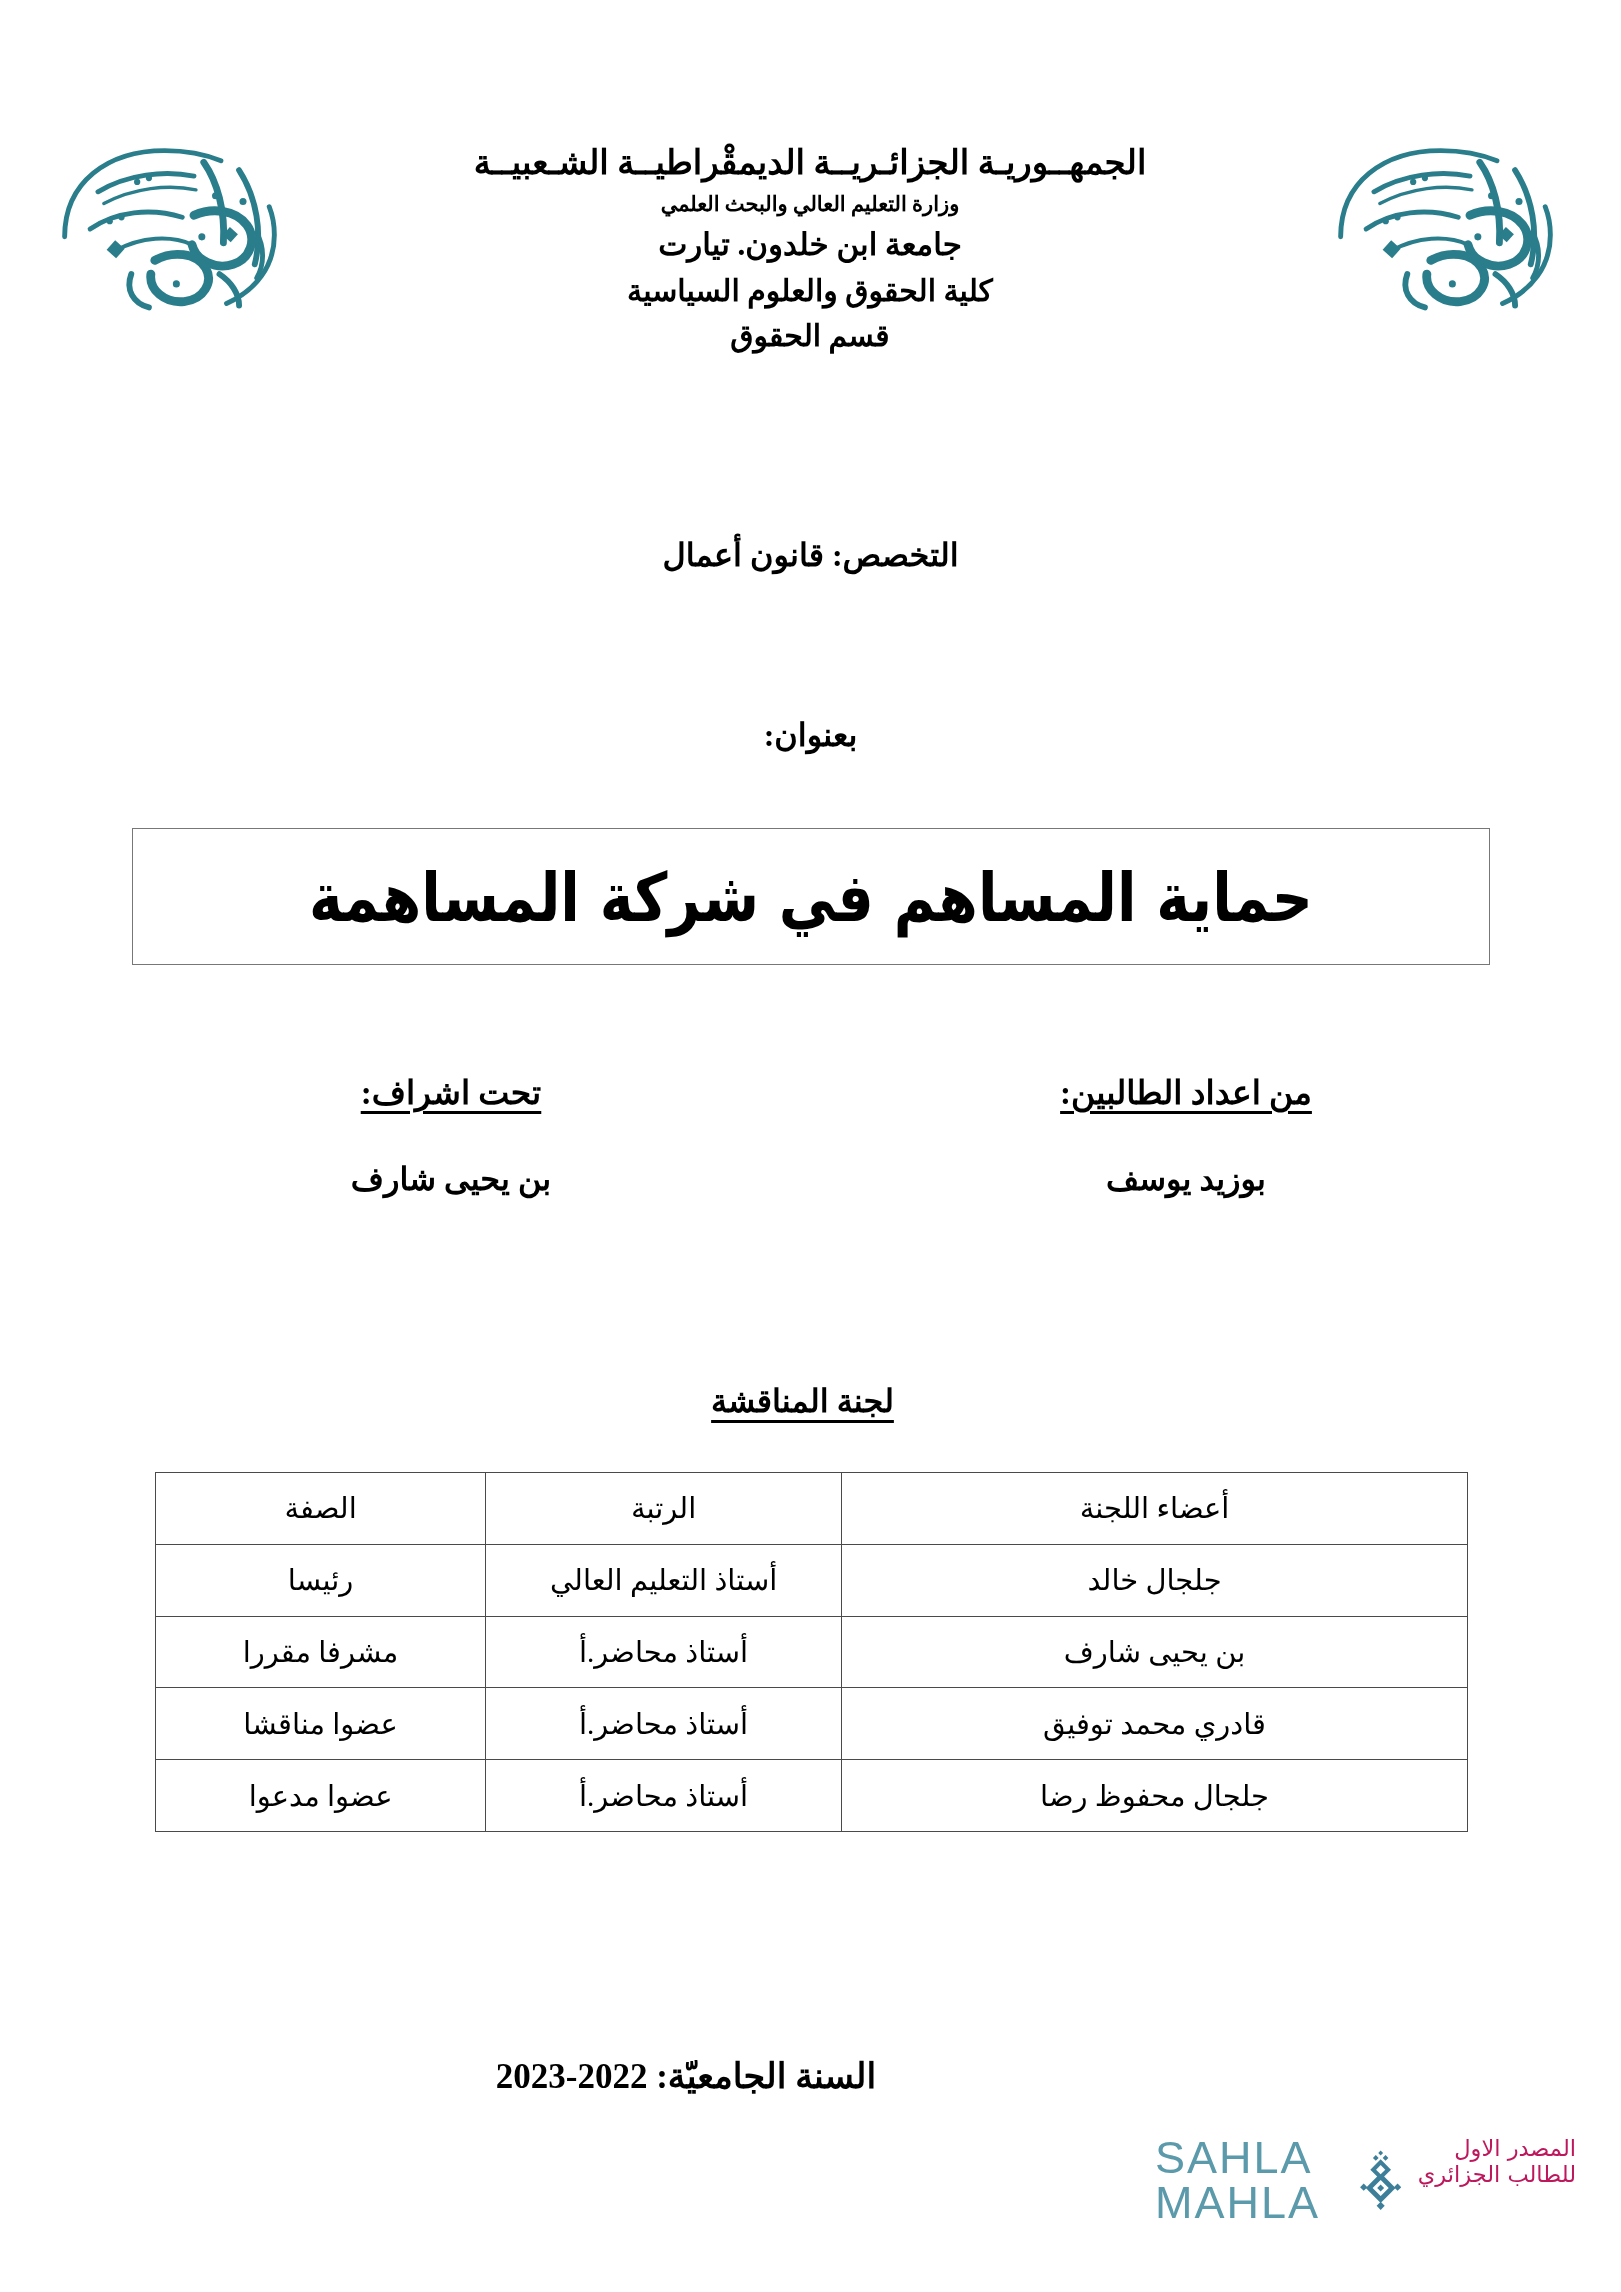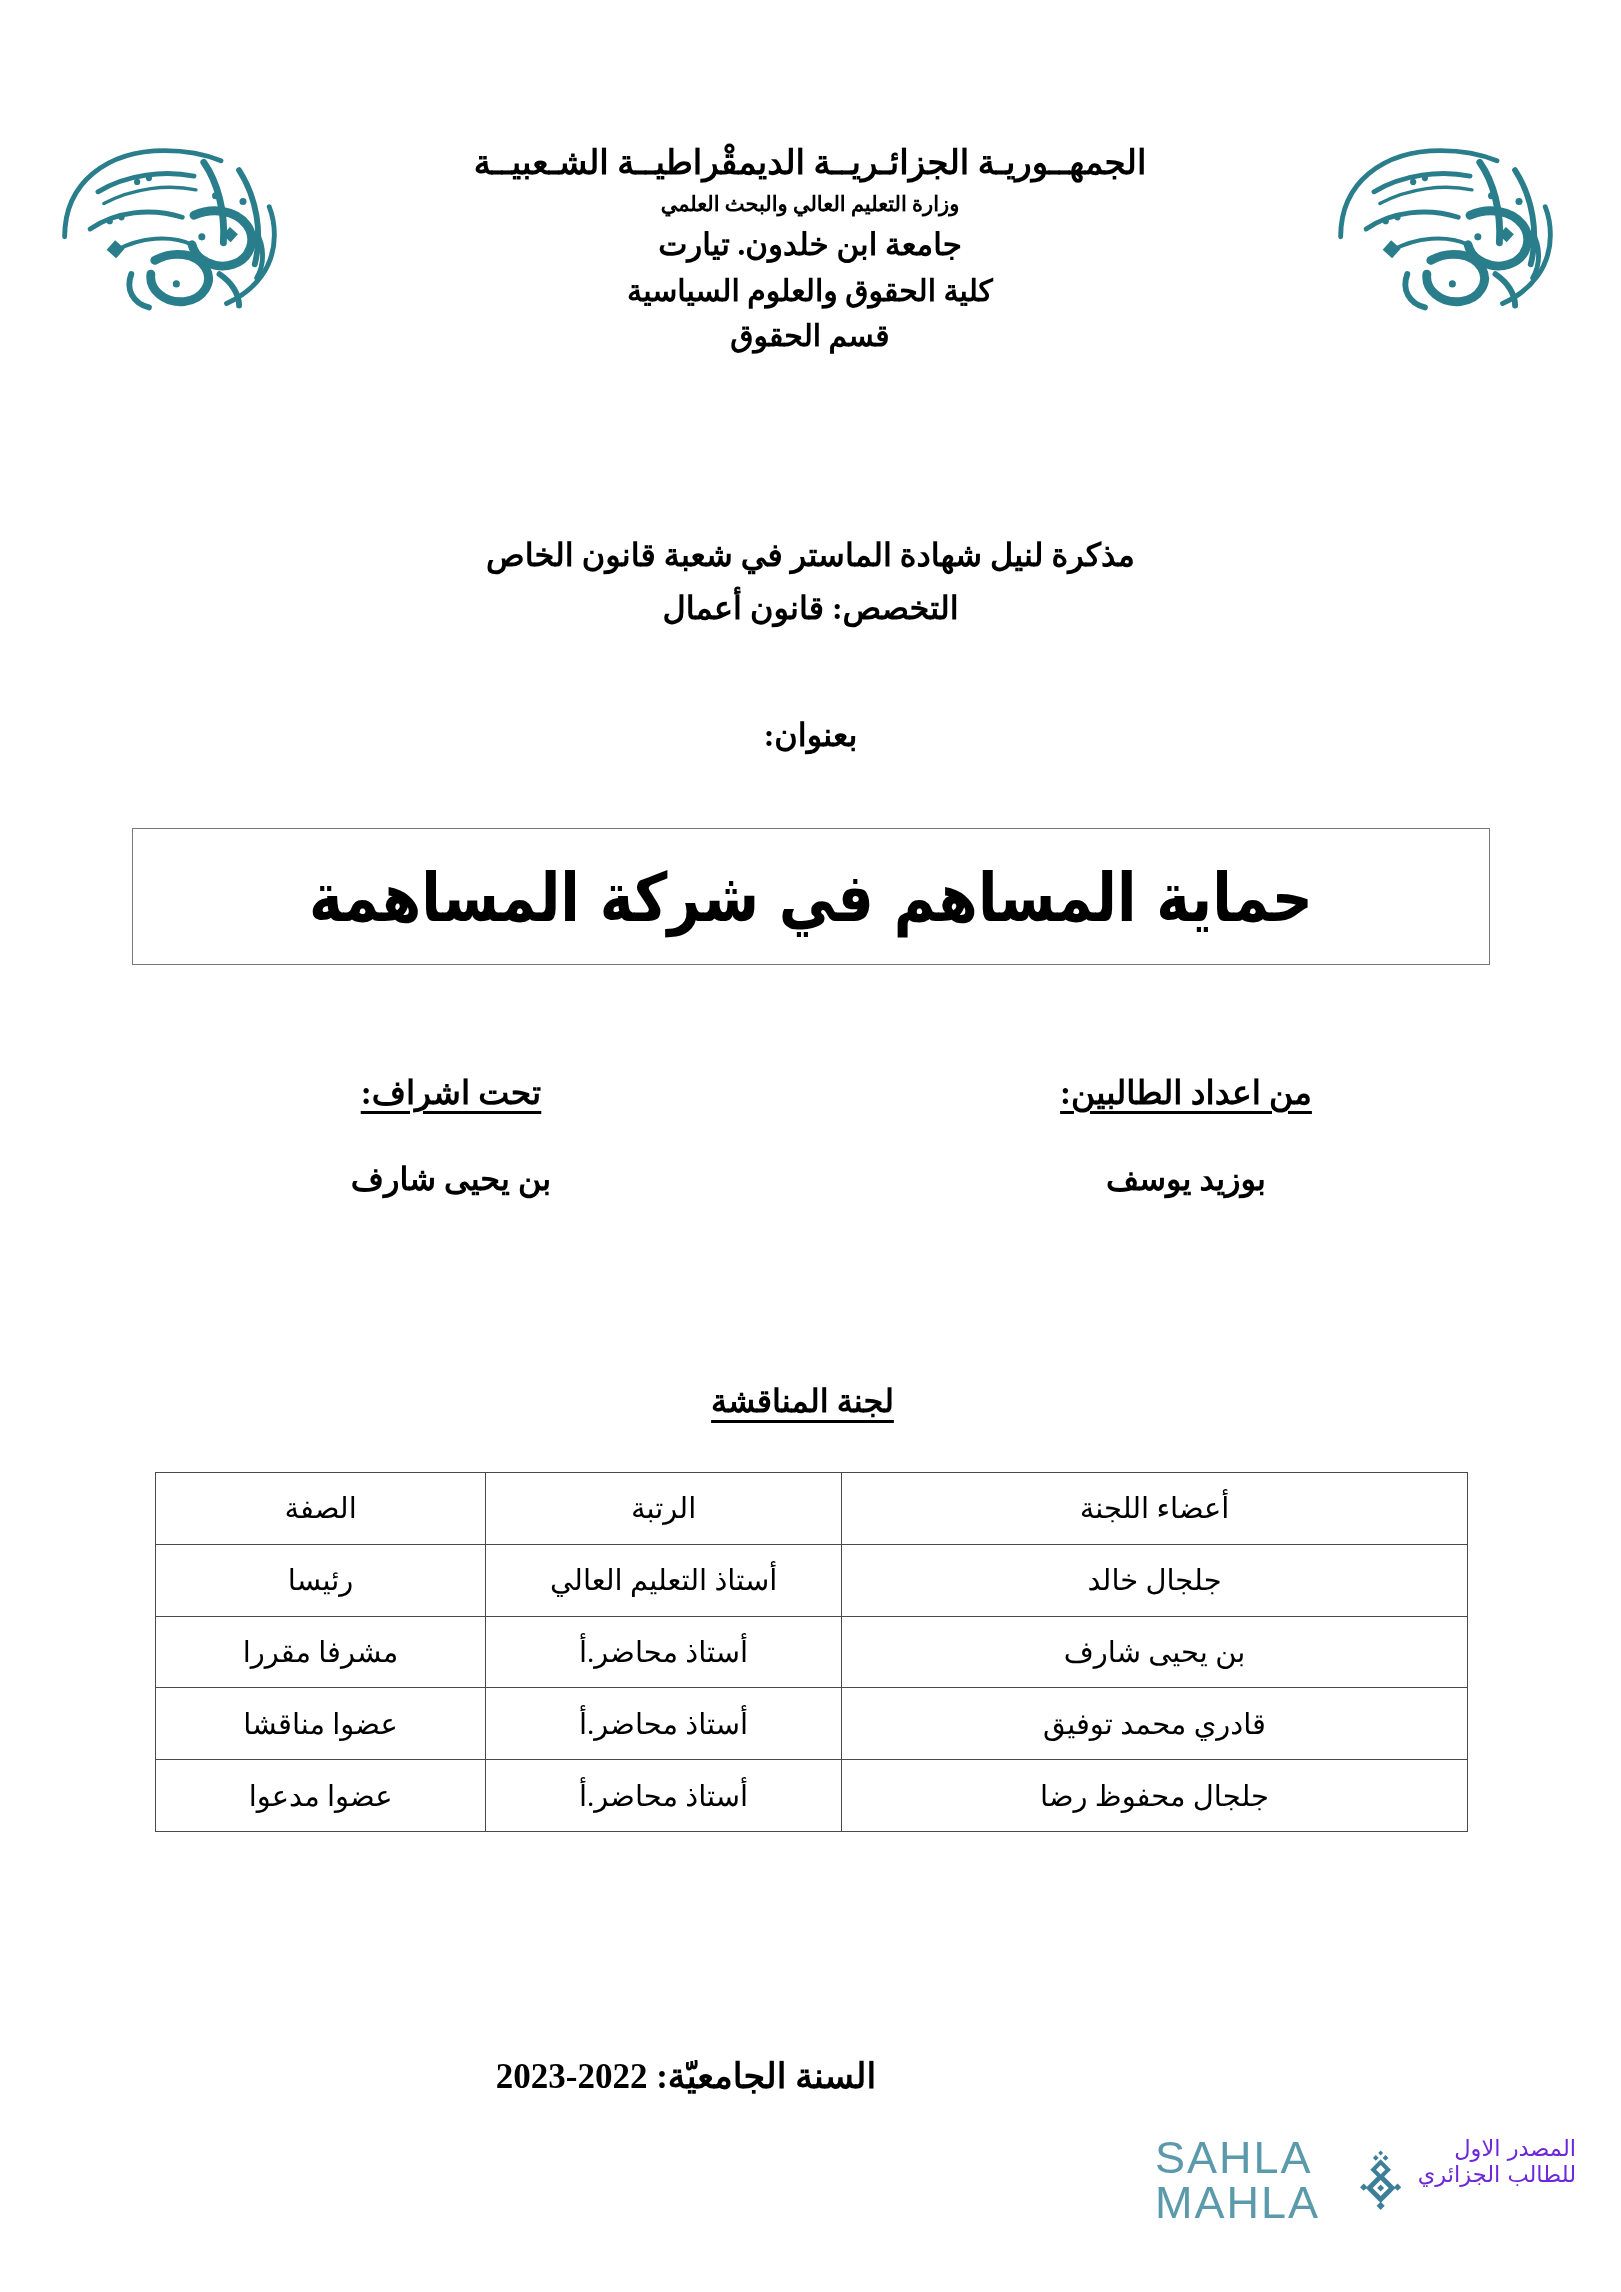--- a/index.html
+++ b/index.html
@@ -192,21 +192,21 @@
   .wm-brand{
     font-family:"Liberation Sans","DejaVu Sans",sans-serif;
     font-size:45px;
     letter-spacing:2px;
     color:#5b9aab;
     line-height:1;
   }
   .wm-tag{
     font-family:"DejaVu Sans","Liberation Sans",sans-serif;
     font-size:22.5px;
-    color:#6d28d9;
+    color:#be185d;
     direction:rtl;
     margin-top:5.9px;
     width:353px;
     text-align:right;
   }
   .wm-ornament{width:71px;height:102px;}
   .wm-ornament svg{display:block;width:100%;height:100%;}
 </style>
 </head>
 <body>
@@ -277,21 +277,20 @@
 
   <div class="header-block">
     <div class="header-line-1">الجمهــوريـة الجزائـريــة الديمقْراطيــة الشـعبيــة</div>
     <div class="header-line-2">وزارة التعليم العالي والبحث العلمي</div>
     <div class="header-line-3">جامعة ابن خلدون. تيارت</div>
     <div class="header-line-4">كلية الحقوق والعلوم السياسية</div>
     <div class="header-line-5">قسم الحقوق</div>
   </div>
 
   <div class="degree-block">
-    <div class="degree-line">مذكرة لنيل شهادة الماستر في شعبة قانون الخاص</div>
     <div class="speciality-line">التخصص: قانون أعمال</div>
   </div>
 
   <div class="entitled">بعنوان:</div>
 
   <div class="title-box">
     <div class="title-text">حماية المساهم في شركة المساهمة</div>
   </div>
 
   <div class="people-row">

